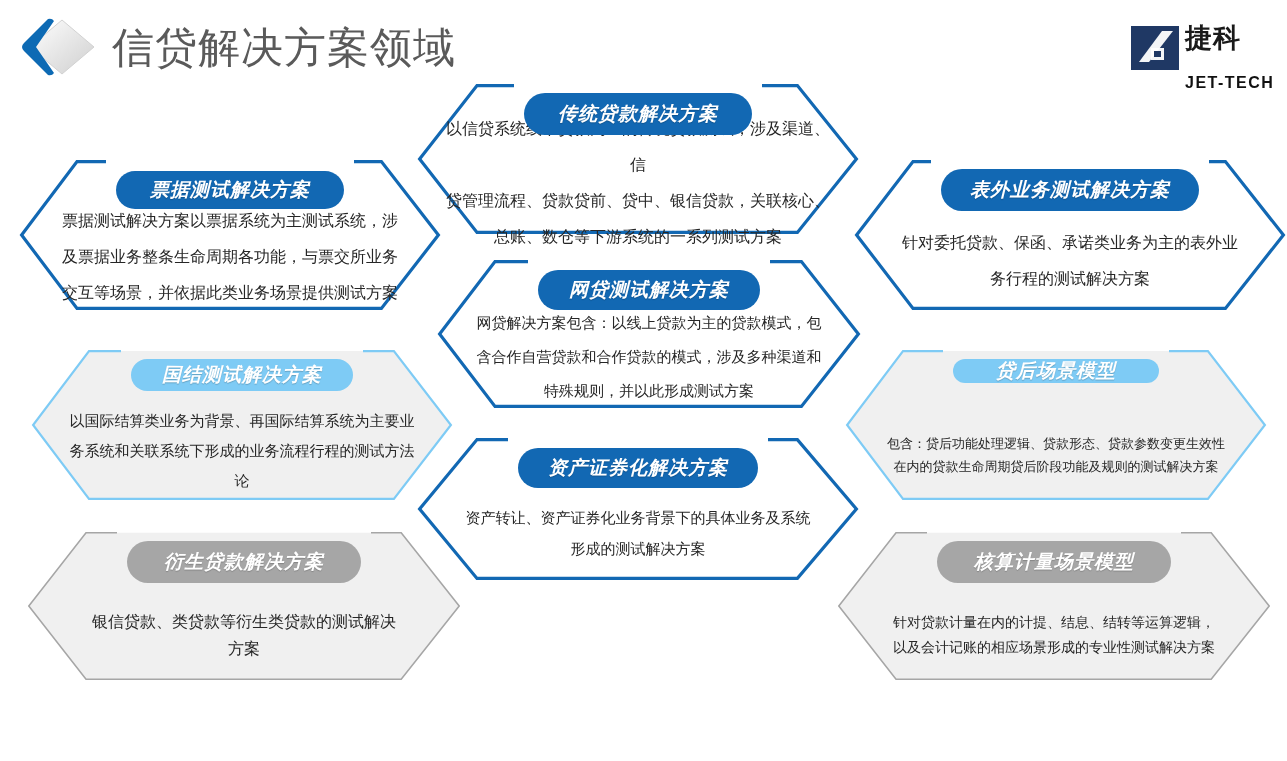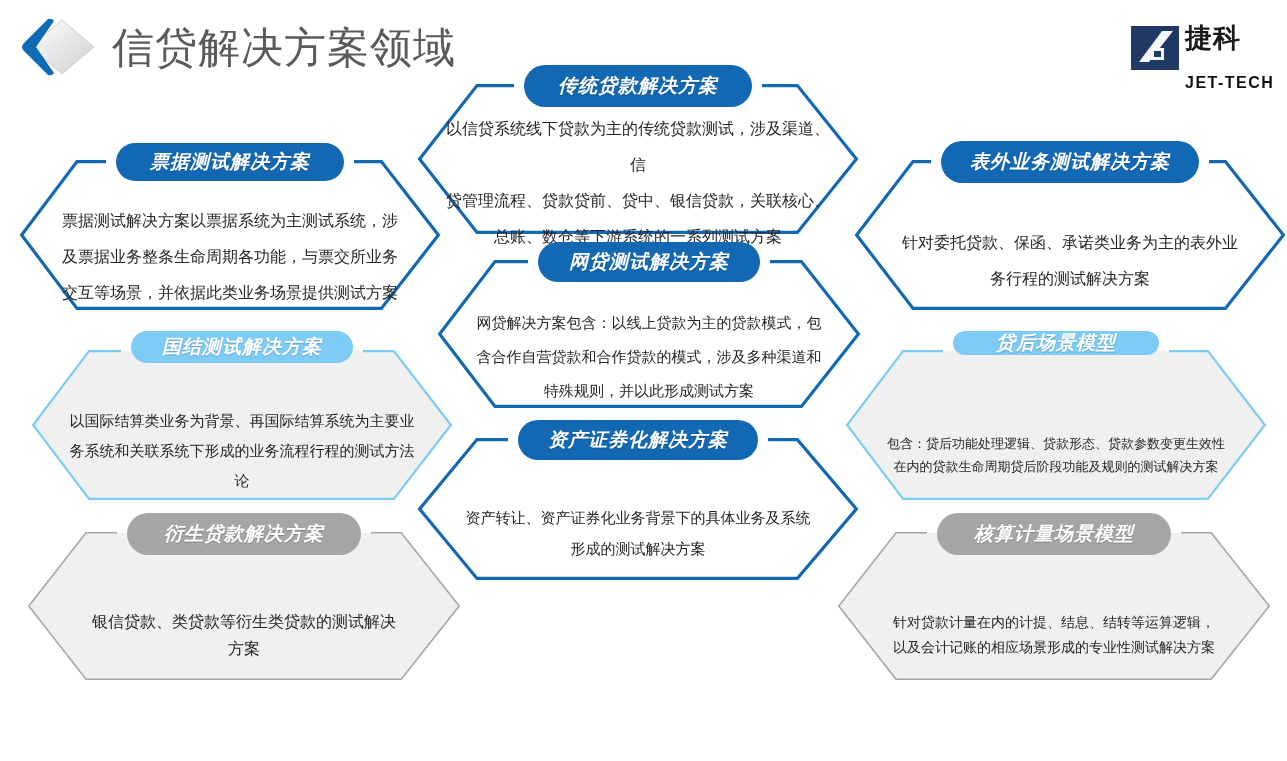--- a/index.html
+++ b/index.html
@@ -46,20 +46,21 @@
     white-space:pre-line;
   }
   .pill{
     position:absolute;
     display:flex;align-items:center;justify-content:center;
     border-radius:999px;box-sizing:border-box;
     color:#ffffff;font-weight:bold;font-style:italic;
     font-family:"DejaVu Sans","Liberation Sans",sans-serif;
     letter-spacing:1px;white-space:nowrap;
     text-shadow:0 1px 1px rgba(0,0,0,.20);
+    margin-top:28px;
   }
 </style>
 </head>
 <body>
 
 <div id="stage">
 
   <div class="header">
 
     <div class="logo-mark">

